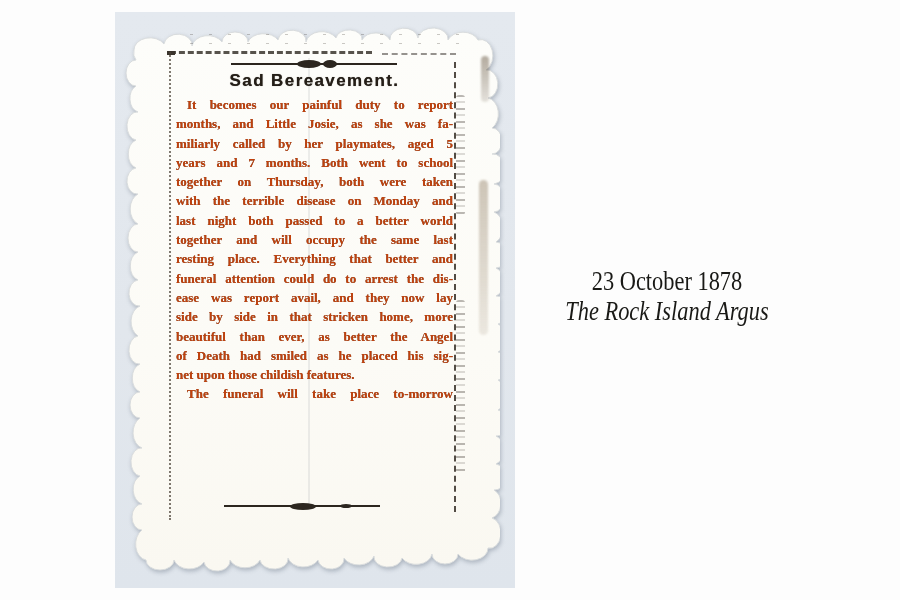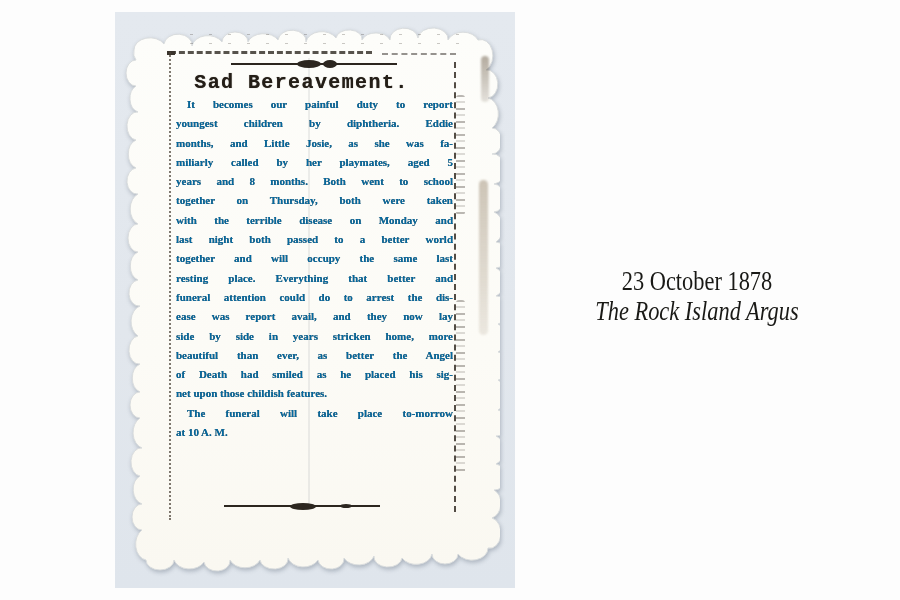--- a/index.html
+++ b/index.html
@@ -22,45 +22,45 @@
     position: absolute;
     left: 124px; top: 16px;
     width: 376px; height: 560px;
     filter: drop-shadow(1px 2px 2px rgba(110,122,138,0.45));
   }
   
   .article {
     position: absolute;
     left: 176px; top: 95px;
     width: 277px;
-    color: #0369a1;
+    color: #c2410c;
     font-family: "Liberation Serif", "DejaVu Serif", serif;
     font-weight: bold;
-    font-size: 11px;
+    font-size: 13px;
     text-shadow: 0 0 0.6px rgba(43,36,28,0.75);
   }
   .ln {
     height: 19.3px;
     line-height: 19.3px;
     text-align: justify;
     text-align-last: justify;
     white-space: nowrap;
     overflow: visible;
   }
   .ln.noj { text-align: center; text-align-last: left; }
   .ln.indent { padding-left: 11px; }
   .headline {
     position: absolute;
-    left: 163px; top: 71px;
+    left: 176px; top: 71px;
     width: 277px;
     text-align: center;
     color: #241e17;
-    font-family: Liberation Mono, monospace;
+    font-family: Liberation Sans, sans-serif;
     font-weight: bold;
-    font-size: 20px;
+    font-size: 17px;
     letter-spacing: 1.4px;
     text-shadow: 0 0 0.7px rgba(36,30,23,0.8);
   }
   
   .cut-dash-1 { position:absolute; left:170px; top:51px; width:202px; border-top:3px dashed rgba(45,40,33,0.8); }
   .cut-dash-2 { position:absolute; left:382px; top:53px; width:74px;  border-top:2px dashed rgba(45,40,33,0.5); }
   .border-left  { position:absolute; left:169px; top:52px; height:468px; border-left:2px dotted rgba(72,64,53,0.7); }
   .border-right { position:absolute; left:454px; top:62px; height:450px; border-left:2px dashed rgba(52,45,37,0.85); }
   .corner-tick { position:absolute; left:167px; top:51px; width:8px; height:4px; background:#3a342c; }
   .rule { position:absolute; height:2px; background:#2c261f; }
@@ -85,21 +85,21 @@
   .smudge-2 { left:481px; top:56px; width:8px; height:46px;
               background: linear-gradient(180deg, rgba(90,72,50,0.45), rgba(90,72,50,0.15)); }
   .top-dots {
     position:absolute; left:182px; top:30px; width:278px; height:22px; opacity:.45;
     background-image: radial-gradient(rgba(60,52,44,0.6) 1px, transparent 1.4px);
     background-size: 19px 9px;
   }
   .crease { position:absolute; left:308px; top:58px; width:2px; height:446px; background: rgba(90,95,108,0.10); }
   
   .caption {
-    position:absolute; left:547px; top:266px; width:300px;
+    position:absolute; left:517px; top:266px; width:300px;
     text-align:center; color:#191916;
     font-family: "Liberation Serif", serif;
     line-height: 30px;
   }
   .caption .cap-line { display:block; font-size:28px; transform: scaleX(0.8); transform-origin: 50% 50%; white-space: nowrap; }
   .caption .cap-source { font-style: italic; }
 </style>
 </head>
 <body>
 
@@ -148,37 +148,35 @@
   <div class="corner-tick"></div>
   <div class="border-left"></div>
   <div class="border-right"></div>
   <div class="rule rule-top"></div>
   <div class="rule rule-bottom"></div>
 
   <div class="headline">Sad Bereavement.</div>
 
   <div class="article">
     <div class="ln indent">It becomes our painful duty to report</div>
-    <div class="ln">youngest children by diphtheria. Eddie</div>
     <div class="ln">months, and Little Josie, as she was fa-</div>
     <div class="ln">miliarly called by her playmates, aged 5</div>
-    <div class="ln">years and 8 months. Both went to school</div>
+    <div class="ln">years and 7 months. Both went to school</div>
     <div class="ln">together on Thursday, both were taken</div>
     <div class="ln">with the terrible disease on Monday and</div>
     <div class="ln">last night both passed to a better world</div>
     <div class="ln">together and will occupy the same last</div>
     <div class="ln">resting place. Everything that better and</div>
     <div class="ln">funeral attention could do to arrest the dis-</div>
     <div class="ln">ease was report avail, and they now lay</div>
-    <div class="ln">side by side in years stricken home, more</div>
+    <div class="ln">side by side in that stricken home, more</div>
     <div class="ln">beautiful than ever, as better the Angel</div>
     <div class="ln">of Death had smiled as he placed his sig-</div>
     <div class="ln noj">net upon those childish features.</div>
     <div class="ln indent">The funeral will take place to-morrow</div>
-    <div class="ln noj">at 10 A. M.</div>
   </div>
 
   <div class="caption">
     <span class="cap-line cap-date">23 October 1878</span>
     <span class="cap-line cap-source">The Rock Island Argus</span>
   </div>
 
 </div>
 
 </body></html>

